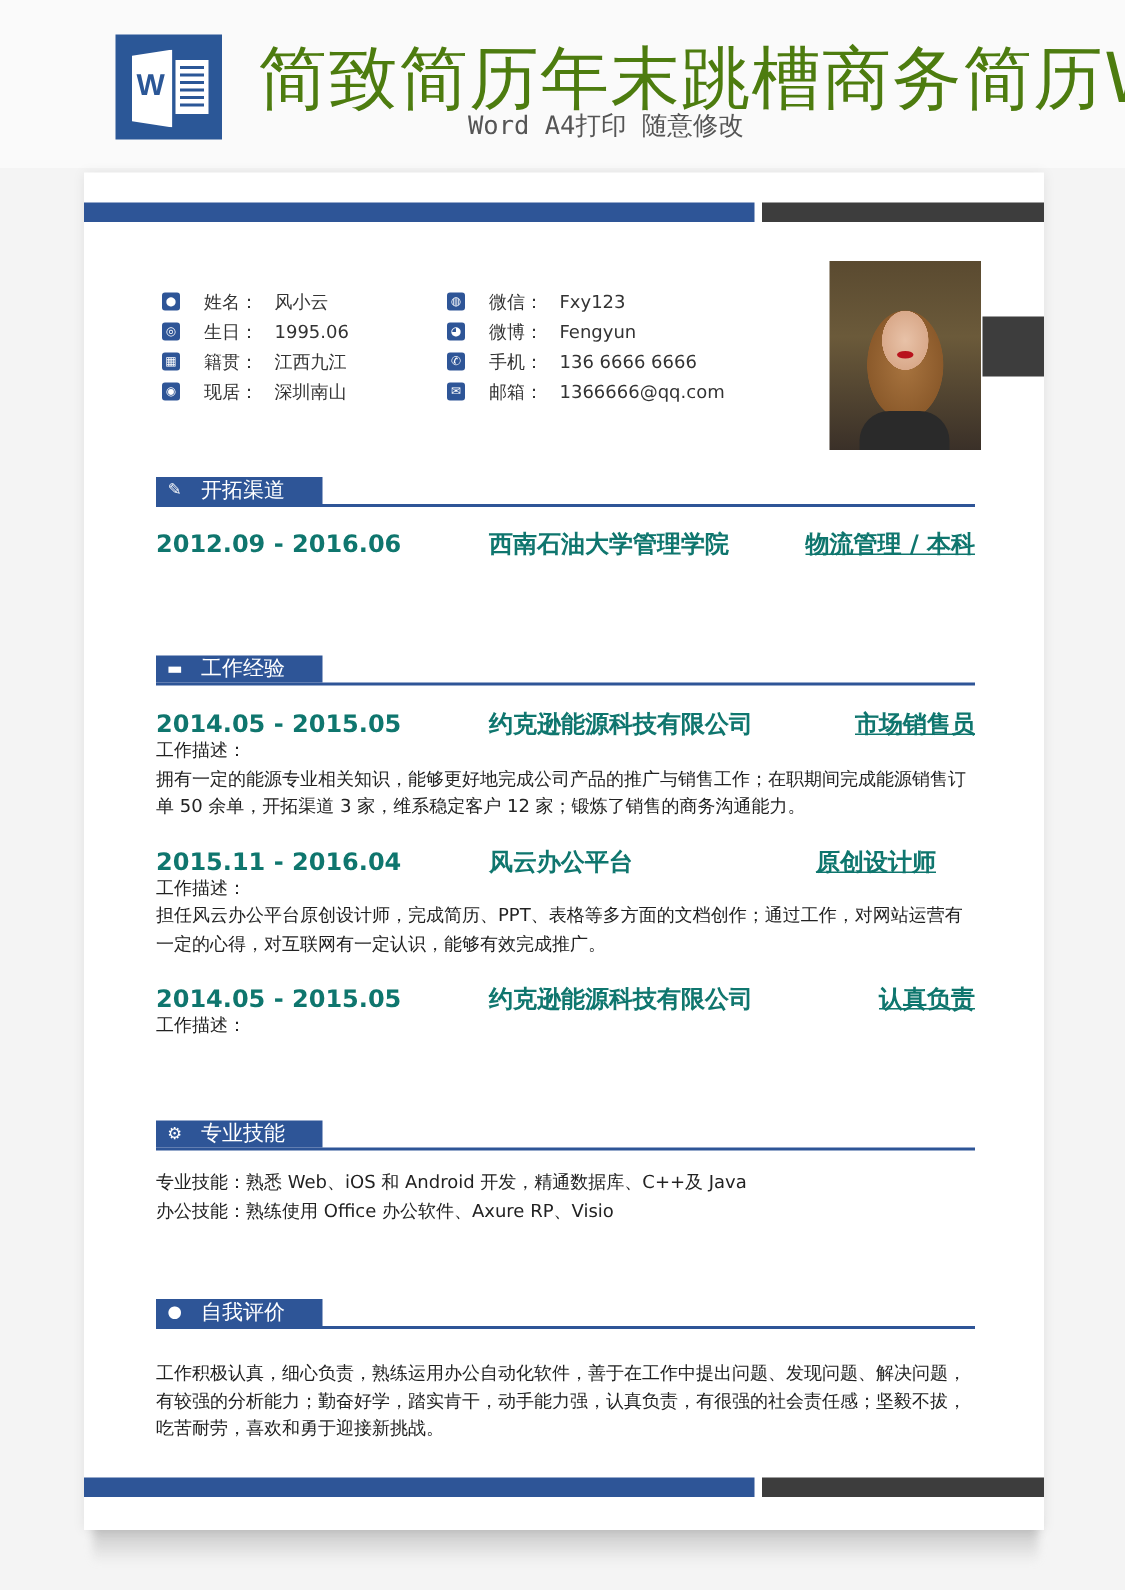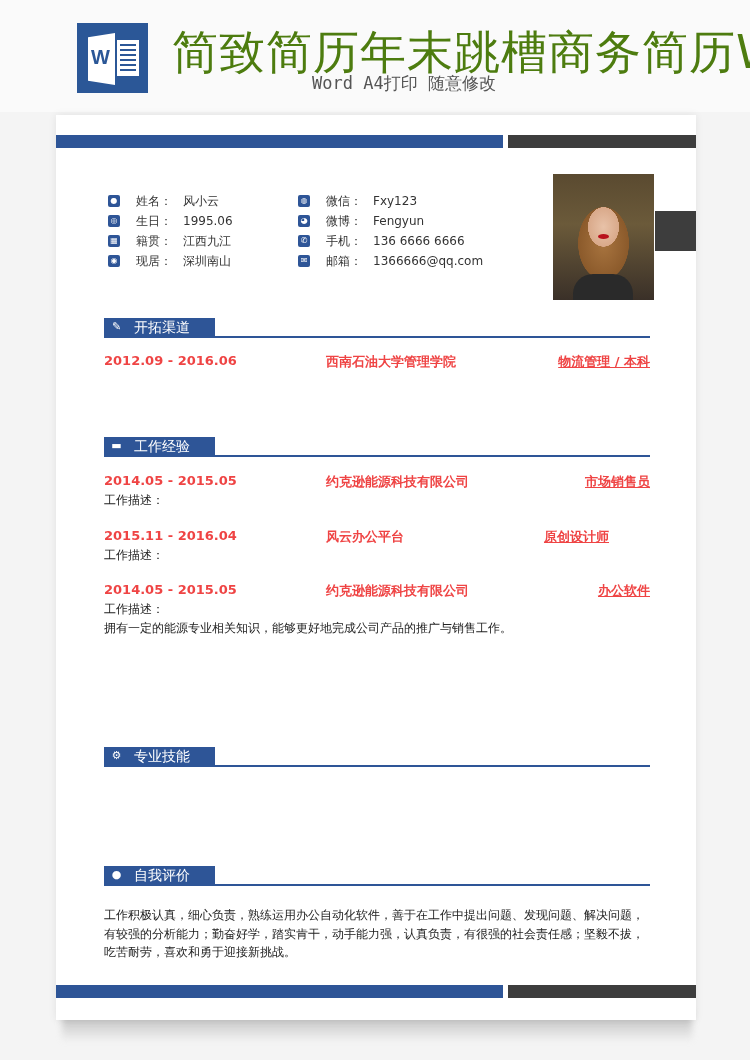--- a/index.html
+++ b/index.html
@@ -37,21 +37,21 @@
   .photo .lips { position: absolute; left: 45px; top: 60px; width: 11px; height: 5px; background: #b8121c; border-radius: 50%; }
   .photo .body { position: absolute; left: 20px; top: 100px; width: 60px; height: 30px; background: #2a2a2a; border-radius: 20px 20px 0 0; }
   .side-block { position: absolute; left: 599px; top: 96px; width: 41px; height: 40px; background: #3d3d3d; }
 
   .section { position: absolute; left: 48px; width: 546px; }
   .sec-head { position: relative; height: 20px; }
   .sec-box { position: absolute; left: 0; top: 0; width: 111px; height: 18px; background: #2e5597; color: #fff; font-size: 14px; line-height: 18px; padding-left: 30px; white-space: nowrap; }
   .sec-box .sec-icon { position: absolute; left: 6px; top: 3px; width: 13px; height: 12px; color: #fff; font-size: 11px; line-height: 12px; text-align: center; }
   .sec-line { position: absolute; left: 0; top: 18px; width: 546px; height: 2px; background: #2e5597; }
 
-  .entry-head { position: relative; height: 18px; font-size: 13px; font-weight: bold; color: #ef4444; white-space: nowrap; }
+  .entry-head { position: relative; height: 18px; font-size: 16px; font-weight: bold; color: #0f766e; white-space: nowrap; }
   .entry-head .date { position: absolute; left: 0; top: 0; }
   .entry-head .org { position: absolute; left: 222px; top: 0; }
   .entry-head .role { position: absolute; right: 0; top: 0; text-decoration: underline; }
   .entry-head .role.mid { right: auto; left: 440px; text-align: right; }
   .text { font-size: 12px; line-height: 18.5px; color: #222; }
 </style>
 </head>
 <body>
 
 <div class="header">
@@ -156,53 +156,56 @@
     </div>
     <div style="height:16px"></div>
 
     <div>
       <div class="entry-head">
         <span class="date">2014.05 - 2015.05</span>
         <span class="org">约克逊能源科技有限公司</span>
         <span class="role">市场销售员</span>
       </div>
       <div class="text">工作描述：</div>
+      <div class="text">拥有一定的能源专业相关知识，能够更好地完成公司产品的推广与销售工作；在职期间完成能源销售订单 50 余单，开拓渠道 3 家，维系稳定客户 12 家；锻炼了销售的商务沟通能力。</div>
     </div>
     <div style="height:18px"></div>
 
     <div>
       <div class="entry-head">
         <span class="date">2015.11 - 2016.04</span>
         <span class="org">风云办公平台</span>
         <span class="role mid">原创设计师</span>
       </div>
       <div class="text">工作描述：</div>
+      <div class="text">担任风云办公平台原创设计师，完成简历、PPT、表格等多方面的文档创作；通过工作，对网站运营有一定的心得，对互联网有一定认识，能够有效完成推广。</div>
     </div>
     <div style="height:18px"></div>
 
     <div>
       <div class="entry-head">
         <span class="date">2014.05 - 2015.05</span>
         <span class="org">约克逊能源科技有限公司</span>
-        <span class="role">办公软件</span>
+        <span class="role">认真负责</span>
       </div>
       <div class="text">工作描述：</div>
-      <div class="text">拥有一定的能源专业相关知识，能够更好地完成公司产品的推广与销售工作。</div>
     </div>
   </div>
 
   <div class="section" style="top:632px;">
     <div class="sec-head">
       <div class="sec-box">
         <span class="sec-icon">⚙</span>
         <span>专业技能</span>
       </div>
       <div class="sec-line"></div>
     </div>
     <div style="height:12px"></div>
+    <div class="text">专业技能：熟悉 Web、iOS 和 Android 开发，精通数据库、C++及 Java</div>
+    <div class="text">办公技能：熟练使用 Office  办公软件、Axure RP、Visio</div>
   </div>
 
   <div class="section" style="top:751px;">
     <div class="sec-head">
       <div class="sec-box">
         <span class="sec-icon">●</span>
         <span>自我评价</span>
       </div>
       <div class="sec-line"></div>
     </div>

